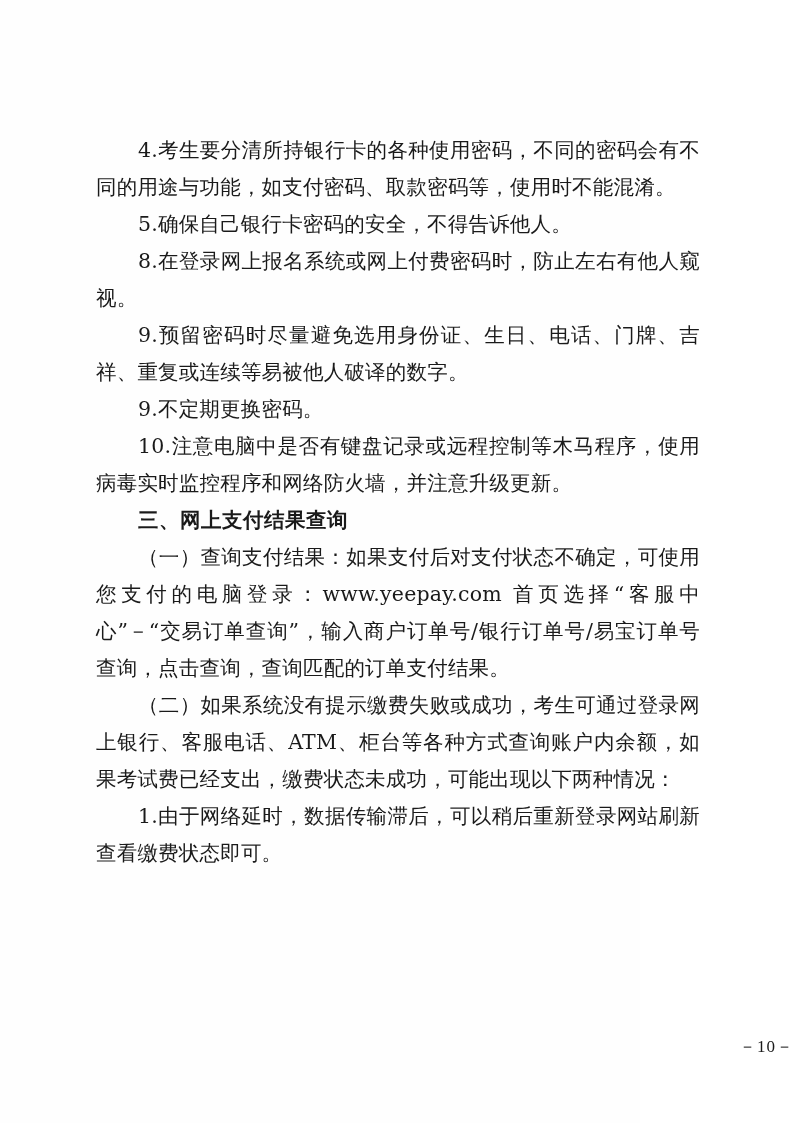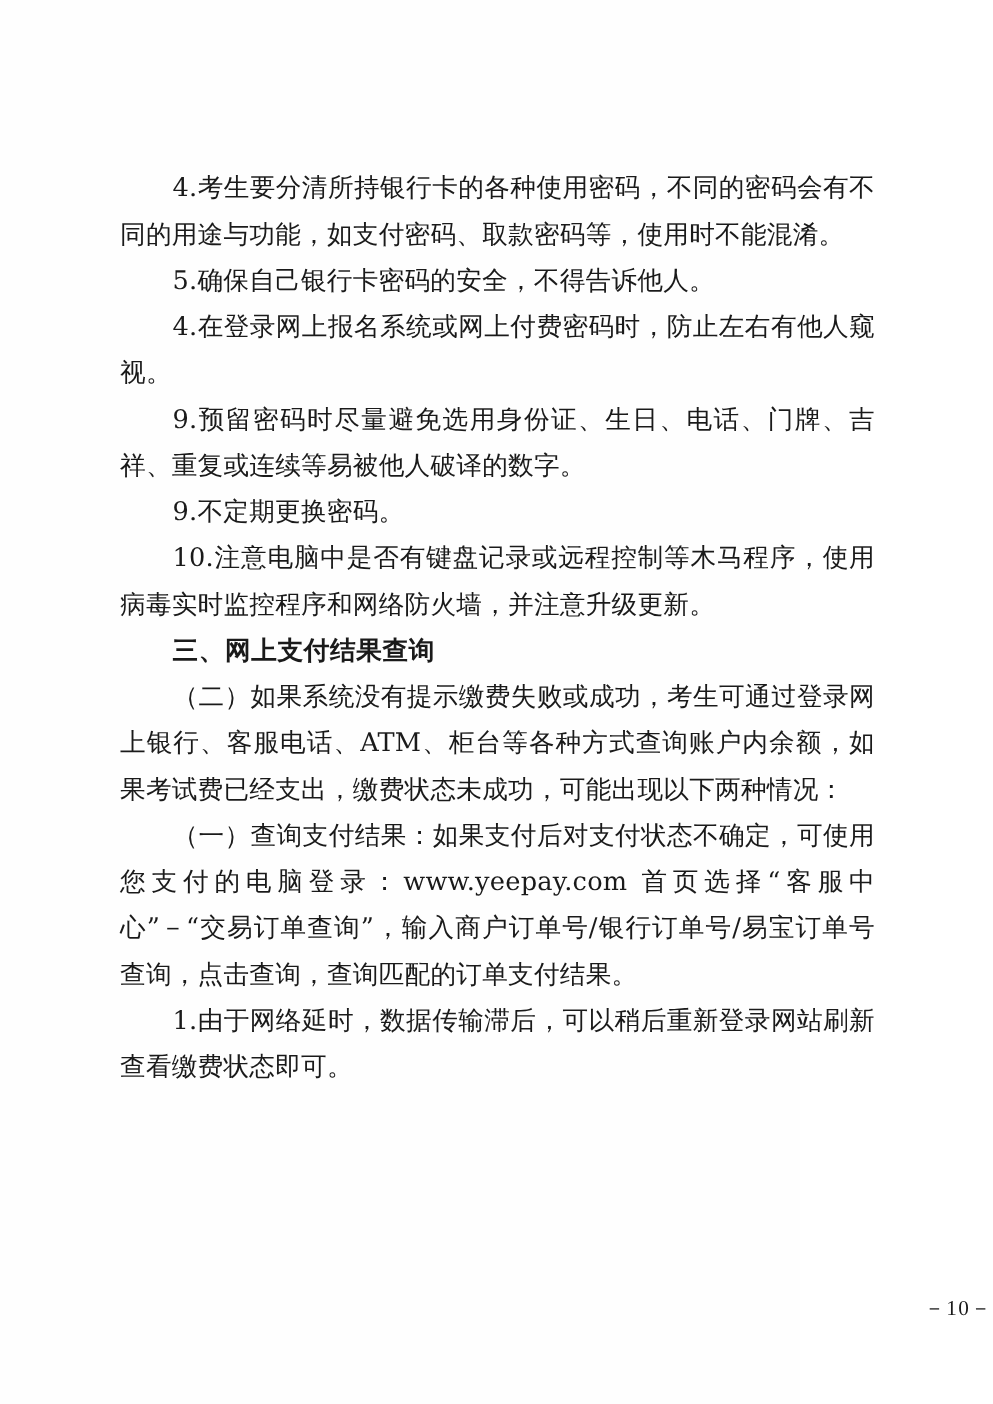--- a/index.html
+++ b/index.html
@@ -62,27 +62,27 @@
   }
 </style>
 </head>
 <body>
 
 <div class="page">
   <div class="content">
 
     <p class="para indent">4.考生要分清所持银行卡的各种使用密码，不同的密码会有不同的用途与功能，如支付密码、取款密码等，使用时不能混淆。</p>
     <p class="para indent">5.确保自己银行卡密码的安全，不得告诉他人。</p>
-    <p class="para indent">4.在登录网上报名系统或网上付费密码时，防止左右有他人窥视。</p>
+    <p class="para indent">8.在登录网上报名系统或网上付费密码时，防止左右有他人窥视。</p>
     <p class="para indent">9.预留密码时尽量避免选用身份证、生日、电话、门牌、吉祥、重复或连续等易被他人破译的数字。</p>
     <p class="para indent">9.不定期更换密码。</p>
     <p class="para indent">10.注意电脑中是否有键盘记录或远程控制等木马程序，使用病毒实时监控程序和网络防火墙，并注意升级更新。</p>
 
     <h2 class="heading">三、网上支付结果查询</h2>
 
+    <p class="para indent">（一）查询支付结果：如果支付后对支付状态不确定，可使用您支付的电脑登录：www.yeepay.com 首页选择“客服中心”－“交易订单查询”，输入商户订单号/银行订单号/易宝订单号查询，点击查询，查询匹配的订单支付结果。</p>
     <p class="para indent">（二）如果系统没有提示缴费失败或成功，考生可通过登录网上银行、客服电话、ATM、柜台等各种方式查询账户内余额，如果考试费已经支出，缴费状态未成功，可能出现以下两种情况：</p>
-    <p class="para indent">（一）查询支付结果：如果支付后对支付状态不确定，可使用您支付的电脑登录：www.yeepay.com 首页选择“客服中心”－“交易订单查询”，输入商户订单号/银行订单号/易宝订单号查询，点击查询，查询匹配的订单支付结果。</p>
     <p class="para indent">1.由于网络延时，数据传输滞后，可以稍后重新登录网站刷新查看缴费状态即可。</p>
 
   </div>
 
   <div class="footer">－10－</div>
 </div>
 
 </body></html>

